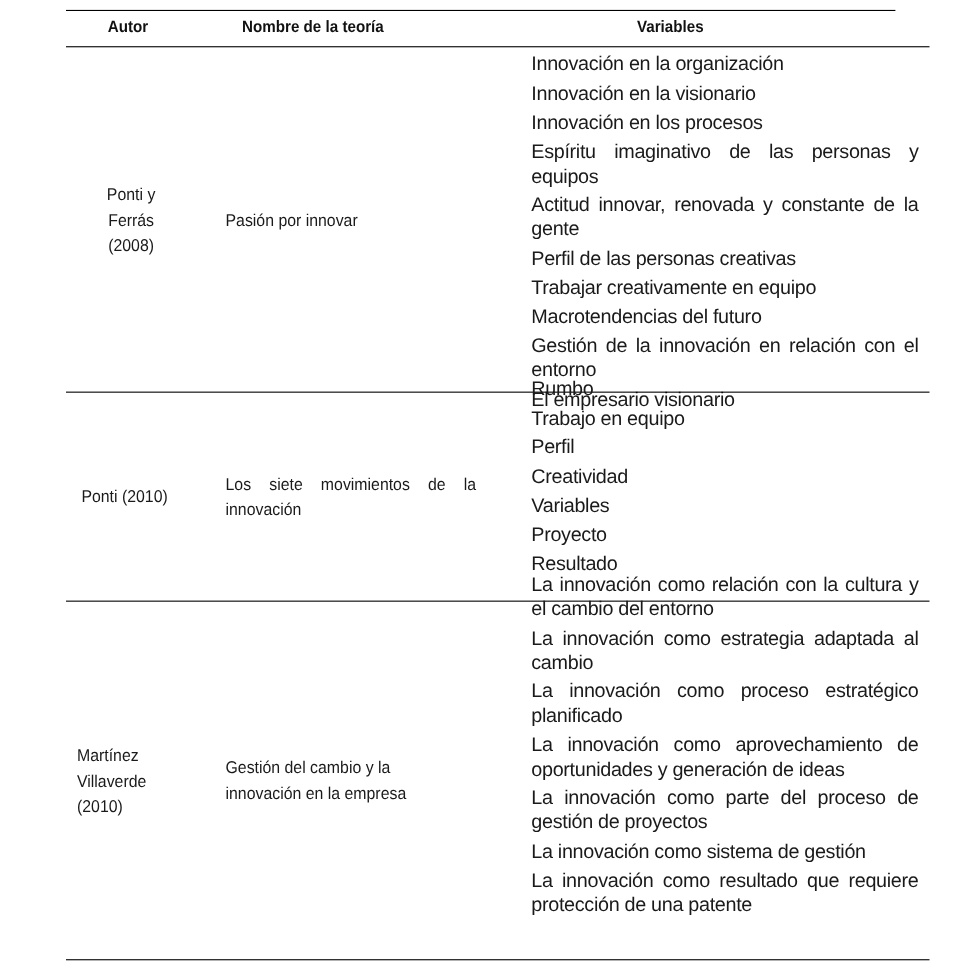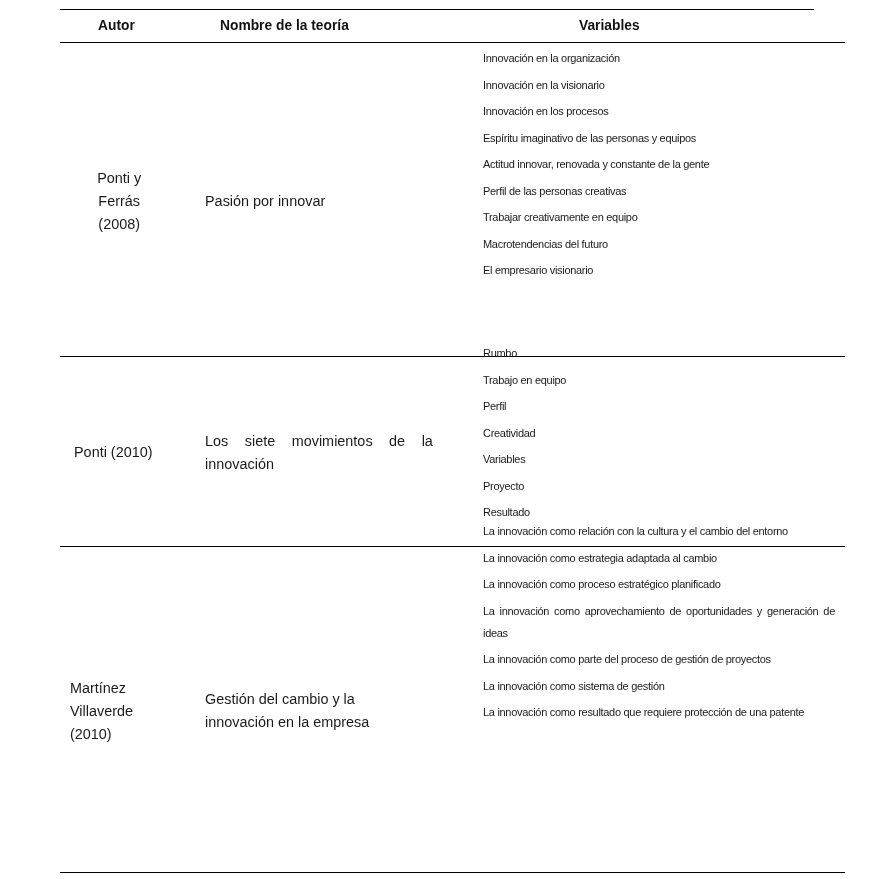--- a/index.html
+++ b/index.html
@@ -14,21 +14,21 @@
       position: absolute; top: 16px; font-size: 15px; font-weight: bold; color: #111;
       transform: scaleX(0.92); transform-origin: left top;
     }
     .cell-text {
       position: absolute; font-size: 15.5px; line-height: 23px; color: #1a1a1a;
       transform: scaleX(0.93); transform-origin: left top;
     }
     .author { text-align: center; }
     .vars { position: absolute; left: 483px; width: 352px; }
     .var-item {
-      font-size: 11px; line-height: 22px; text-align: justify; text-align-last: left;
+      font-size: 18px; line-height: 22px; text-align: justify; text-align-last: left;
       margin-bottom: 4.5px; color: #1a1a1a;
       letter-spacing: -0.3px;
     }
   </style>
 </head>
 <body>
 
 <div>
   <div class="hline top-line"></div>
 
@@ -49,20 +49,21 @@
     </div>
     <div class="vars" style="top:47px;">
       <div class="var-item">Innovación en la organización</div>
       <div class="var-item">Innovación en la visionario</div>
       <div class="var-item">Innovación en los procesos</div>
       <div class="var-item">Espíritu imaginativo de las personas y equipos</div>
       <div class="var-item">Actitud innovar, renovada y constante de la gente</div>
       <div class="var-item">Perfil de las personas creativas</div>
       <div class="var-item">Trabajar creativamente en equipo</div>
       <div class="var-item">Macrotendencias del futuro</div>
+      <div class="var-item">Gestión de la innovación en relación con el entorno</div>
       <div class="var-item">El empresario visionario</div>
     </div>
   </div>
 
   <div class="hline line" style="top:356px;"></div>
 
   <div>
     <div class="cell-text" style="left:74px; top:440px;">
       <div>Ponti (2010)</div>
     </div>

